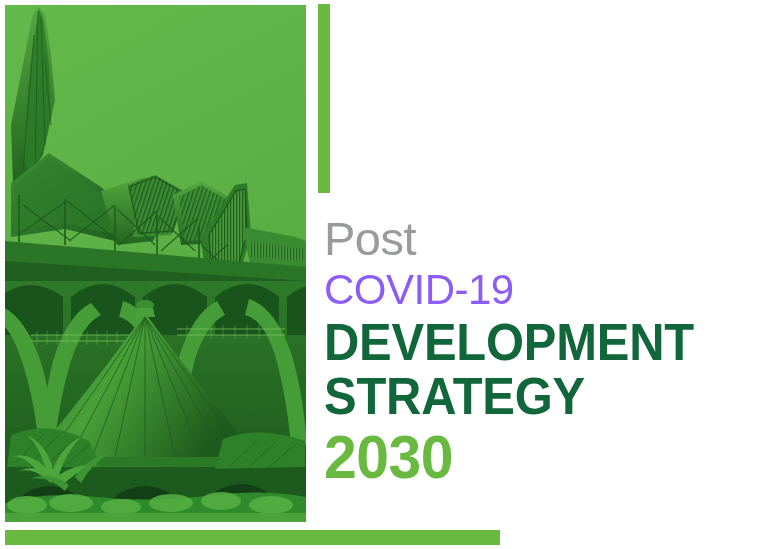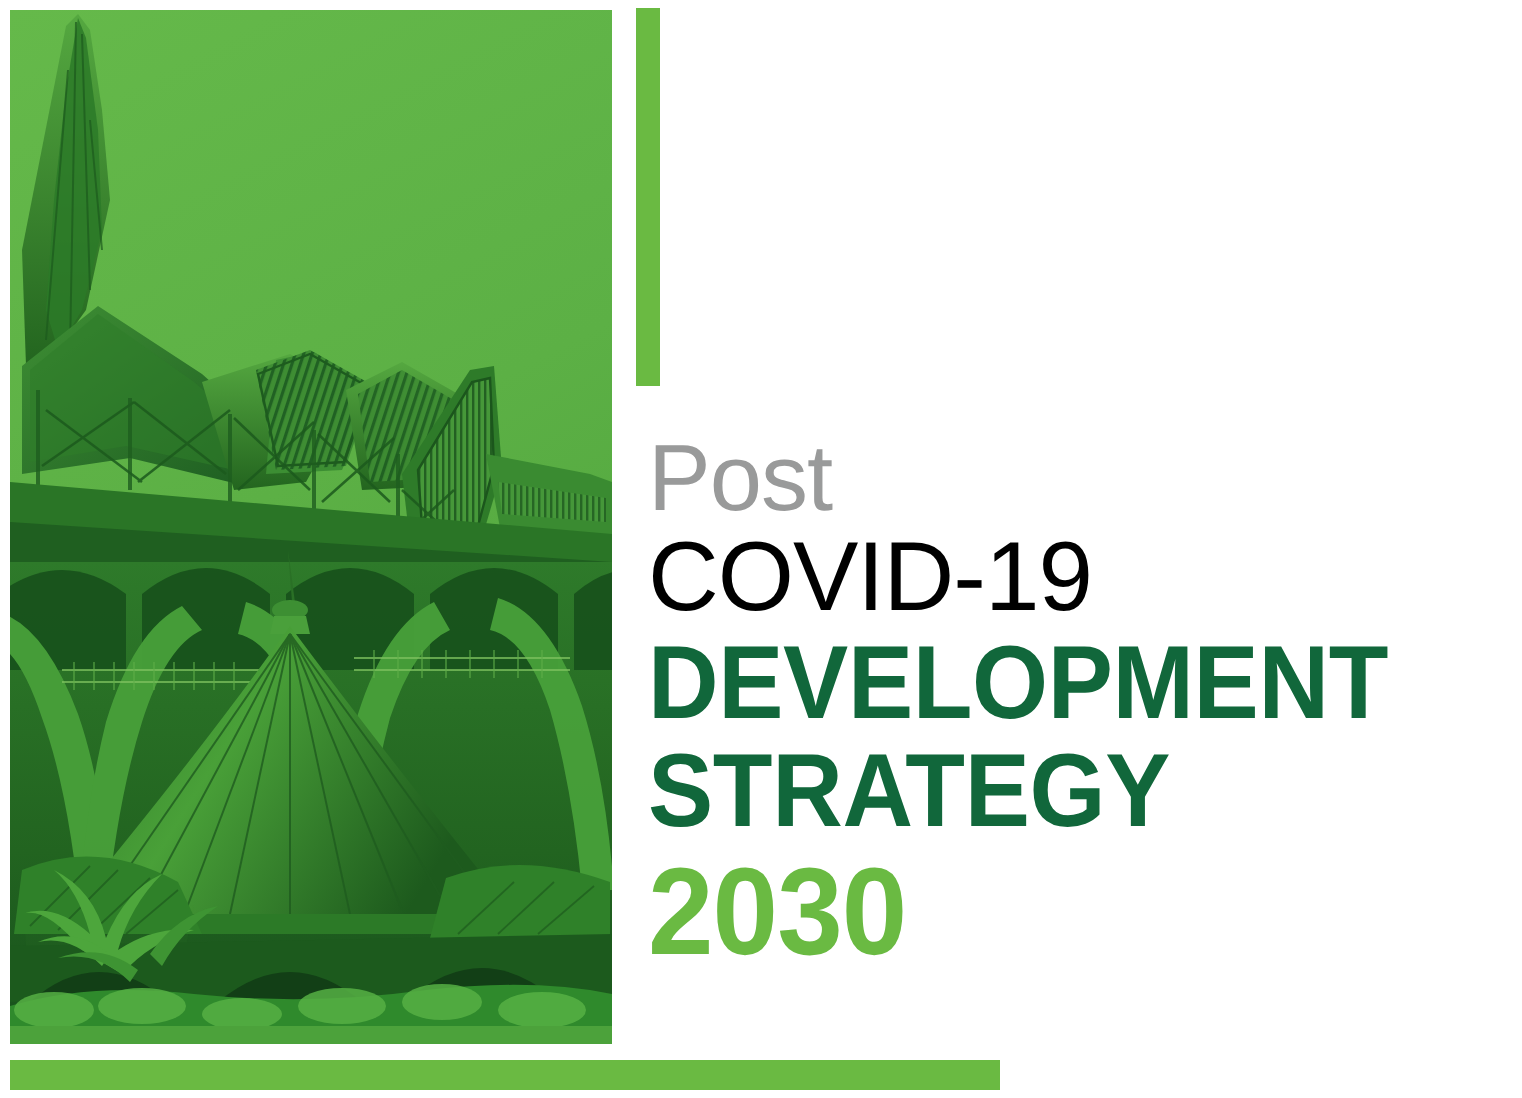--- a/index.html
+++ b/index.html
@@ -68,24 +68,24 @@
     white-space: nowrap;
   }
   .title-pre {
     font-size: 47px;
     line-height: 50px;
     font-weight: 400;
     color: #999a9a;
     letter-spacing: -0.5px;
   }
   .title-pre-2 {
-    font-size: 49px;
+    font-size: 42px;
     line-height: 51px;
     font-weight: 400;
-    color: #000000;
+    color: #8b5cf6;
     letter-spacing: -0.5px;
   }
   .title-main {
     font-size: 52px;
     line-height: 54px;
     font-weight: 700;
     color: #11673b;
     letter-spacing: -0.2px;
     transform: scaleX(0.94);
     transform-origin: left center;

